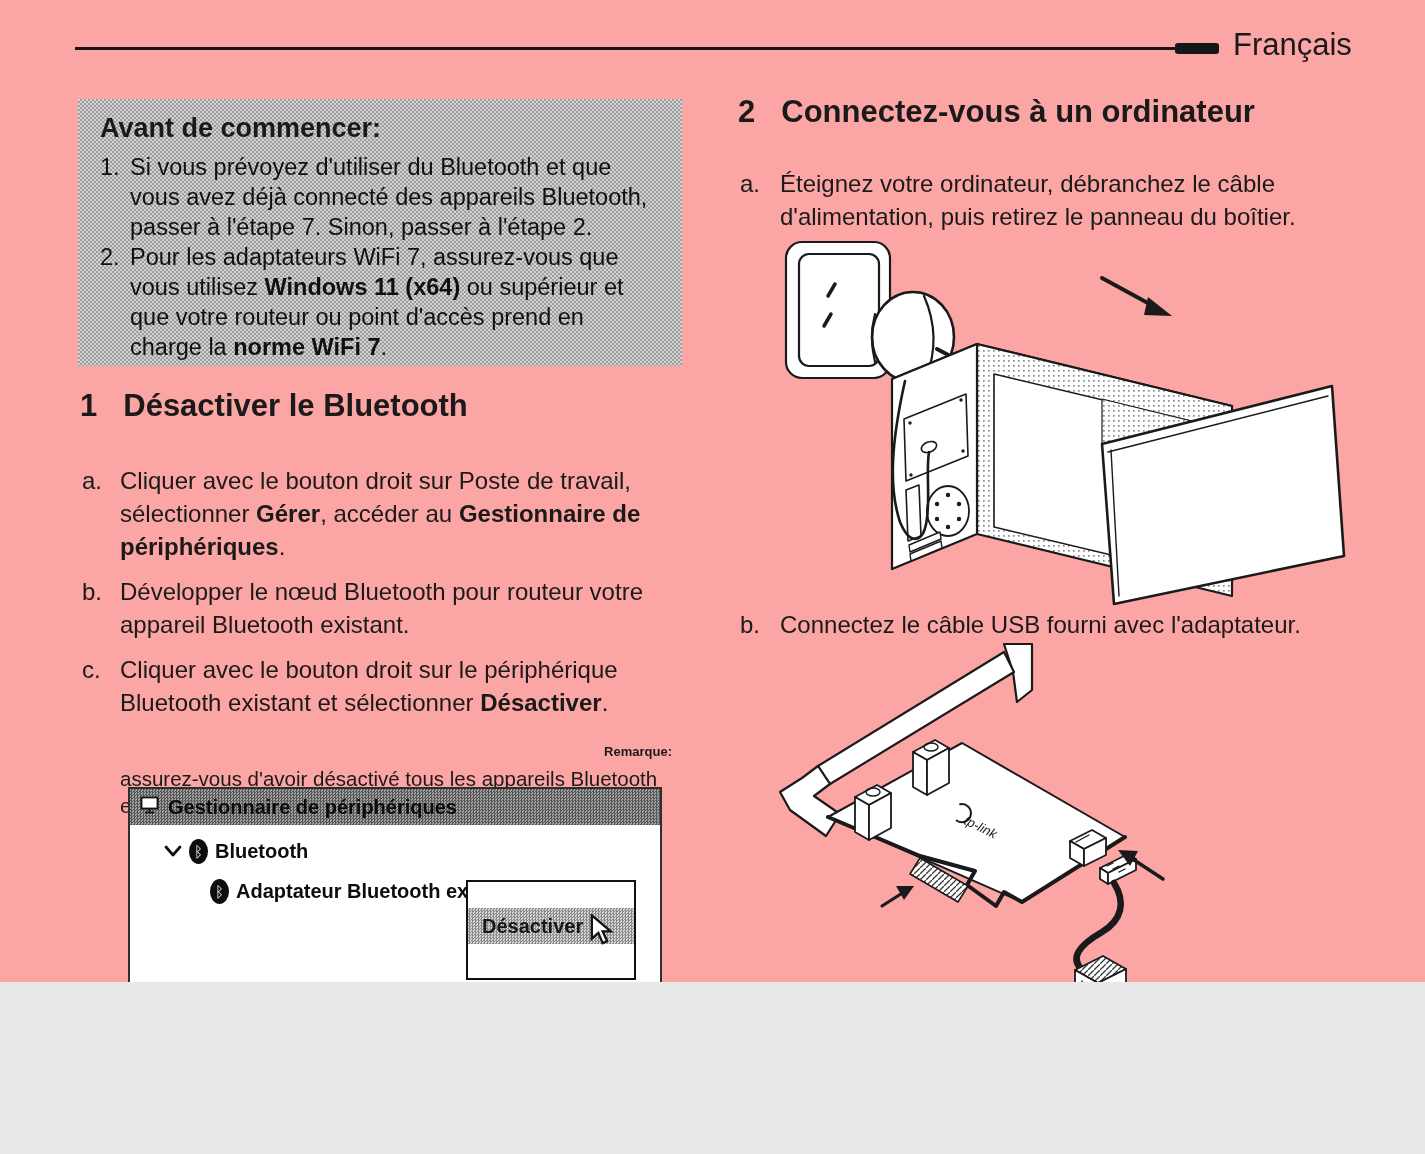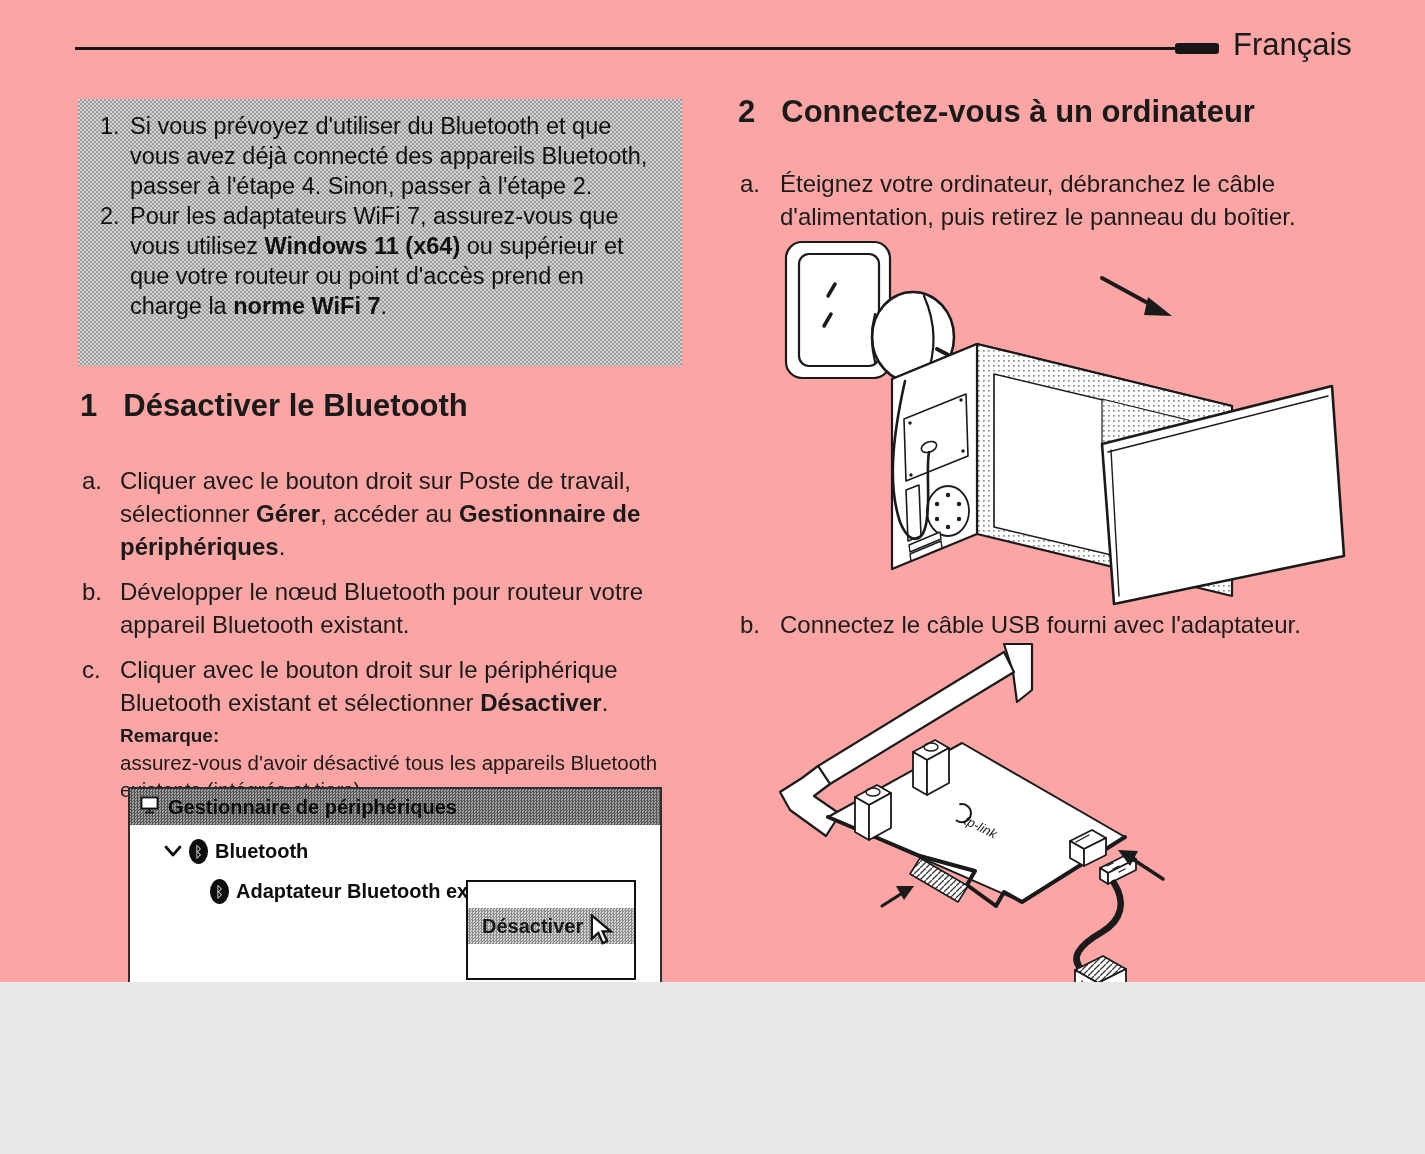--- a/index.html
+++ b/index.html
@@ -27,21 +27,21 @@
   .notice-item{display:flex;font-size:23.5px;line-height:30px;color:#101010;}
   .notice-num{flex:0 0 30px;}
   .notice-text{width:528px;}
   
   .sec-head{display:flex;gap:26px;font-size:31px;font-weight:700;}
   
   .steps{width:596px;}
   .step{display:flex;margin-bottom:12px;}
   .step-label{flex:0 0 38px;font-size:24px;line-height:33px;}
   .step-text{width:552px;font-size:24px;line-height:33px;}
-  .remark-title{font-size:19px;font-weight:700;margin-top:3px;line-height:27px;}
+  .remark-title{font-size:13px;font-weight:700;margin-top:19px;line-height:27px;text-align:right;}
   .remark-text{font-size:20.5px;line-height:27px;width:556px;}
   
   .dm{left:128px;top:787px;width:534px;height:261px;border:2px solid #2e2e2e;background:#fff;box-sizing:border-box;}
   .dm-titlebar{height:36px;display:flex;align-items:center;gap:9px;padding:0 10px;box-sizing:border-box;}
   .dm-title{font-size:20px;font-weight:700;color:#0b0b0b;}
   .dm-body{position:relative;height:221px;background:#fff;}
   .tree-row{position:absolute;display:flex;align-items:center;gap:7px;}
   .tree-label{font-size:20px;font-weight:700;color:#0d0d0d;white-space:nowrap;}
   .bt-badge{display:inline-flex;align-items:center;justify-content:center;width:19px;height:25px;
             background:#0d0d0d;border-radius:50%;color:#fff;font-size:15px;line-height:1;}
@@ -56,23 +56,24 @@
 </head>
 <body>
 
 <div id="page">
 
   <div class="abs top-rule"></div>
   <div class="abs top-rule-cap"></div>
   <div class="abs lang">Français</div>
 
   <div class="abs notice dither-light">
+    <div class="notice-title">Avant de commencer:</div>
     <div class="notice-item">
       <span class="notice-num">1.</span>
-      <span class="notice-text">Si vous prévoyez d'utiliser du Bluetooth et que vous avez déjà connecté des appareils Bluetooth, passer à l'étape 4. Sinon, passer à l'étape 2.</span>
+      <span class="notice-text">Si vous prévoyez d'utiliser du Bluetooth et que vous avez déjà connecté des appareils Bluetooth, passer à l'étape 7. Sinon, passer à l'étape 2.</span>
     </div>
     <div class="notice-item">
       <span class="notice-num">2.</span>
       <span class="notice-text"><span>Pour les adaptateurs WiFi 7, assurez-vous que vous utilisez </span><span class="b">Windows 11 (x64)</span><span> ou supérieur et que votre routeur ou point d'accès prend en charge la </span><span class="b">norme WiFi 7</span><span>.</span></span>
     </div>
   </div>
 
   <div class="abs sec-head" style="left:80px;top:388px;">
     <span>1</span>
     <span>Désactiver le Bluetooth</span>

